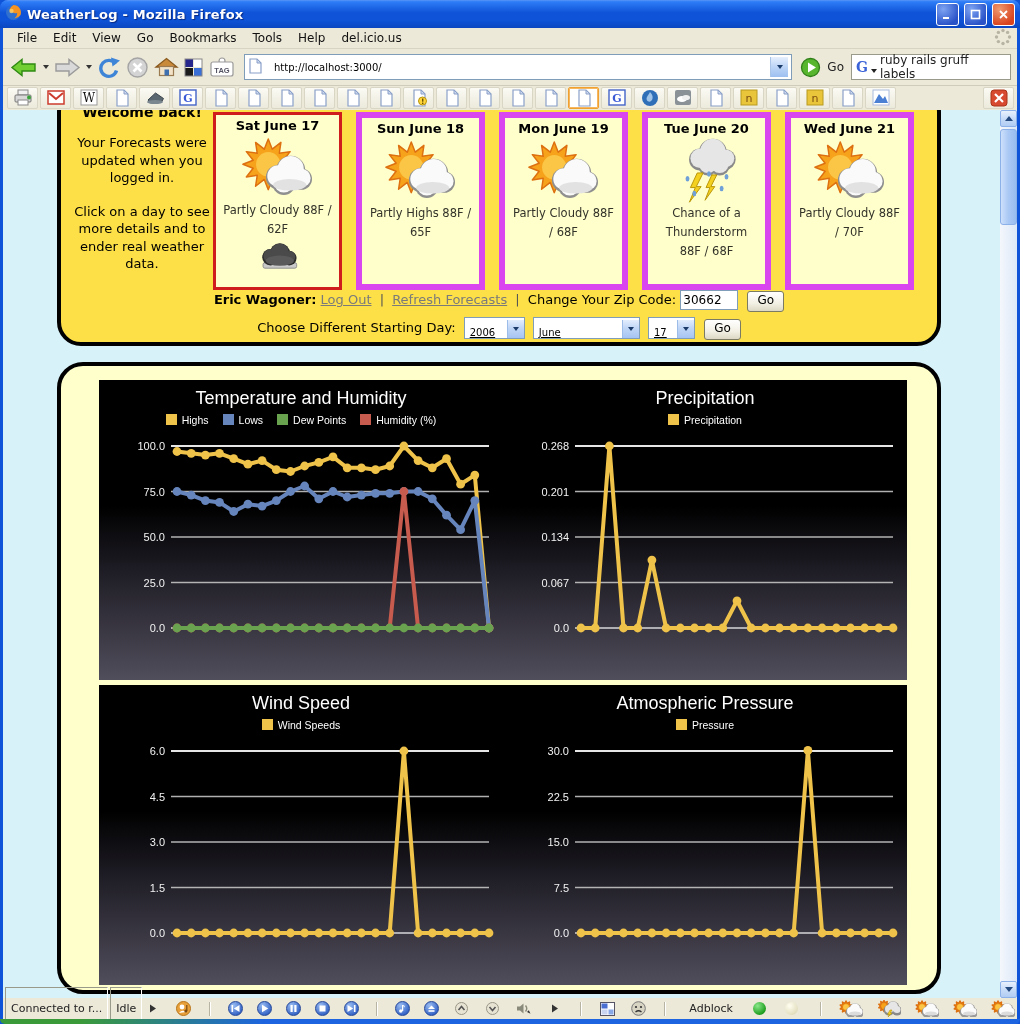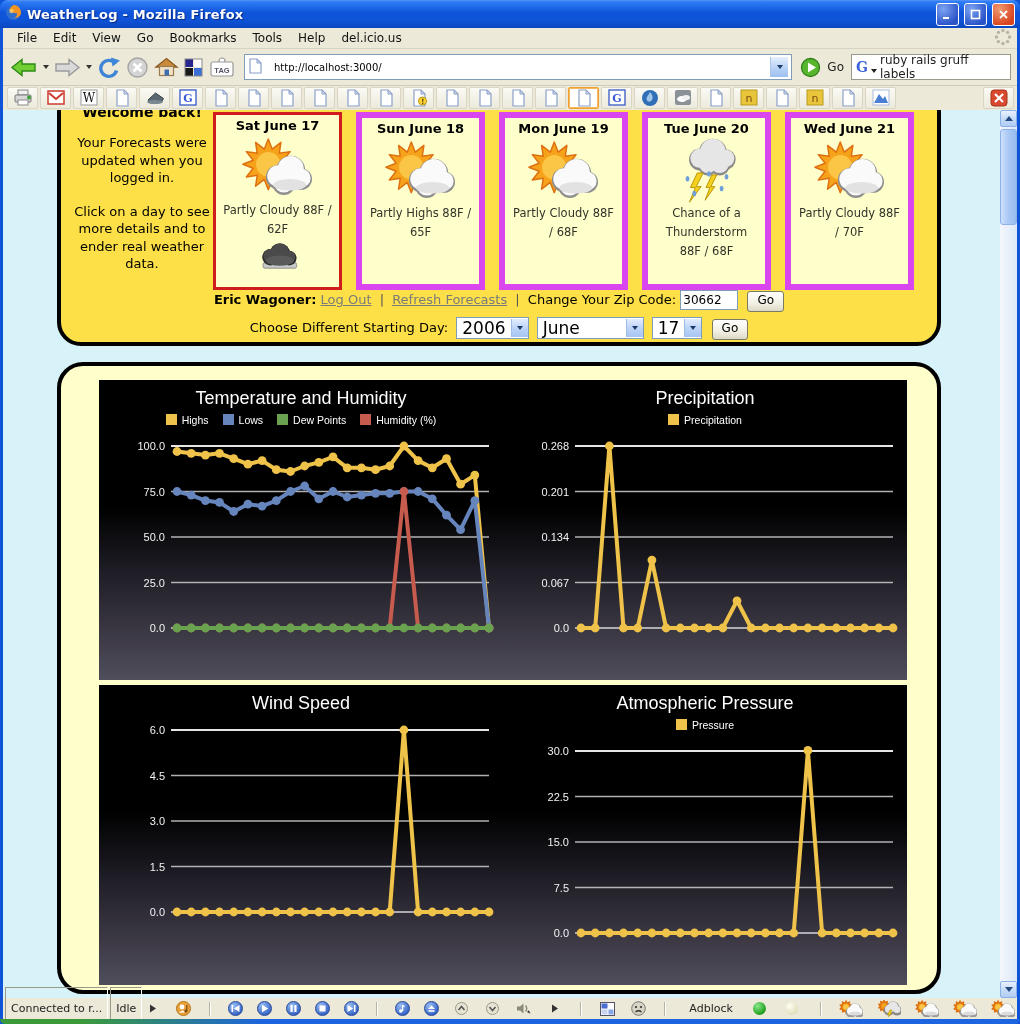--- a/index.html
+++ b/index.html
@@ -57,22 +57,22 @@
   .card .cond{font-size:11.5px;line-height:1.65;padding:0 6px;color:#33332a;}
   .card .extra{margin-top:4px;}
   .account-row{text-align:center;font-size:13px;color:#000;}
   .account-row b{font-weight:bold;}
   .glink{color:#7a7a7a;text-decoration:underline;cursor:pointer;}
   .sep{color:#555;margin:0 4px;}
   .zip-input{width:52px;height:16px;border:1px solid #7f9db9;font-size:12px;padding:1px 2px;font-family:inherit;}
   .xpbtn{display:inline-block;height:19px;line-height:17px;padding:0 9px;border:1px solid #7b7b63;border-radius:3px;
     background:linear-gradient(180deg,#ffffff,#f2f0e4 60%,#dcd8c4);font-size:12px;color:#000;margin-left:5px;cursor:pointer;}
   .start-row{text-align:center;font-size:13px;margin-top:5px;color:#000;}
-  .xpsel{display:inline-flex;align-items:center;height:20px;border:1px solid #7f9db9;background:#fff;
-    font-size:17px;vertical-align:middle;margin-left:4px;cursor:pointer;}
+  .xpsel{display:inline-flex;align-items:flex-end;height:20px;border:1px solid #7f9db9;background:#fff;
+    font-size:10px;vertical-align:middle;margin-left:4px;cursor:pointer;text-decoration:underline;}
   .xpsel .val{padding:0 5px;text-align:left;}
   .xpsel .btn{width:16px;height:18px;background:linear-gradient(180deg,#e3edfd,#c0d6f7 45%,#a6c4f2);
     border-left:1px solid #9ebce8;display:flex;align-items:center;justify-content:center;}
   .tri-down{width:0;height:0;border-left:3.5px solid transparent;border-right:3.5px solid transparent;border-top:4.5px solid #1a3a6a;}
   
   .cpanel{position:absolute;left:54px;top:252px;width:884px;height:632px;background:#ffffcc;
     border:4px solid #000;border-radius:26px;box-sizing:border-box;}
   .cgrid{display:grid;grid-template-columns:404px 404px;row-gap:5px;padding:14px 0 0 38px;}
   .chart-box{width:404px;height:300px;background:linear-gradient(180deg,#000 0%,#000 42%,#1c1a22 62%,#514e5c 100%);
     color:#fff;box-sizing:border-box;padding-top:8px;}
@@ -731,21 +731,21 @@
               <circle cx="276.5" cy="198.0" r="4.4" fill="#EFC24A"></circle>
               <circle cx="290.7" cy="198.0" r="4.4" fill="#EFC24A"></circle>
               <circle cx="304.9" cy="198.0" r="4.4" fill="#EFC24A"></circle>
               <circle cx="319.1" cy="198.0" r="4.4" fill="#EFC24A"></circle>
               <circle cx="333.3" cy="198.0" r="4.4" fill="#EFC24A"></circle>
               <circle cx="347.5" cy="198.0" r="4.4" fill="#EFC24A"></circle>
               <circle cx="361.6" cy="198.0" r="4.4" fill="#EFC24A"></circle>
               <circle cx="375.8" cy="198.0" r="4.4" fill="#EFC24A"></circle>
               <circle cx="390.0" cy="198.0" r="4.4" fill="#EFC24A"></circle>
             </svg></div>
-        <div class="chart-box"><div class="c-title">Wind Speed</div><svg width="404" height="236" viewBox="0 0 404 236">
+        <div class="chart-box"><div class="c-title">Wind Speed</div><div class="c-legend"><span class="lg-item"><span class="lg-sq" style="background:#EFC24A"></span>Wind Speeds</span></div><svg width="404" height="236" viewBox="0 0 404 236">
               <line x1="72" y1="198.0" x2="390" y2="198.0" stroke="#e8e8e8" stroke-width="1.3" opacity="0.9"></line>
               <text x="66" y="202.0" font-size="11" fill="#f2f2f2" text-anchor="end" font-family="Liberation Sans,sans-serif">0.0</text>
               <line x1="72" y1="152.5" x2="390" y2="152.5" stroke="#c4c4c4" stroke-width="1.3" opacity="0.9"></line>
               <text x="66" y="156.5" font-size="11" fill="#f2f2f2" text-anchor="end" font-family="Liberation Sans,sans-serif">1.5</text>
               <line x1="72" y1="107.0" x2="390" y2="107.0" stroke="#c4c4c4" stroke-width="1.3" opacity="0.9"></line>
               <text x="66" y="111.0" font-size="11" fill="#f2f2f2" text-anchor="end" font-family="Liberation Sans,sans-serif">3.0</text>
               <line x1="72" y1="61.5" x2="390" y2="61.5" stroke="#c4c4c4" stroke-width="1.3" opacity="0.9"></line>
               <text x="66" y="65.5" font-size="11" fill="#f2f2f2" text-anchor="end" font-family="Liberation Sans,sans-serif">4.5</text>
               <line x1="72" y1="16.0" x2="390" y2="16.0" stroke="#ffffff" stroke-width="2" opacity="0.9"></line>
               <text x="66" y="20.0" font-size="11" fill="#f2f2f2" text-anchor="end" font-family="Liberation Sans,sans-serif">6.0</text>

